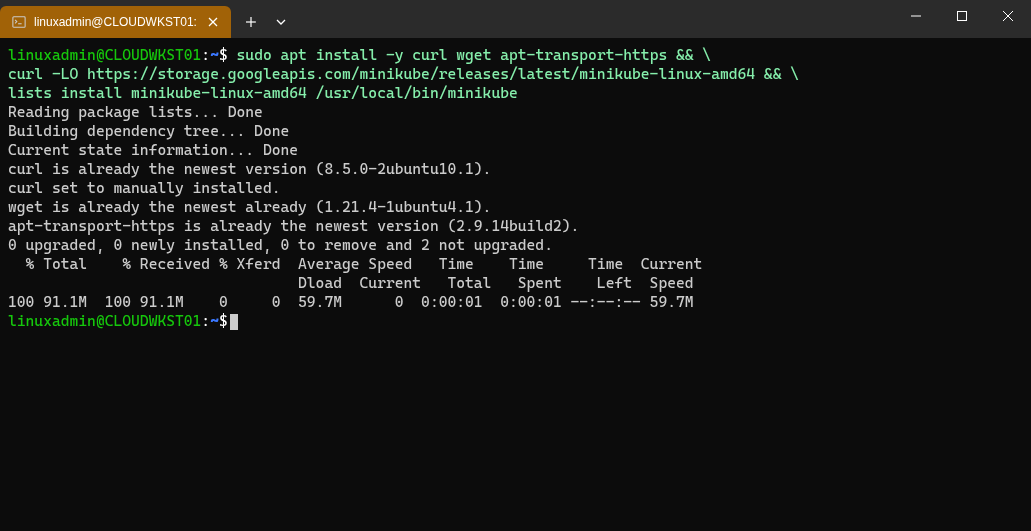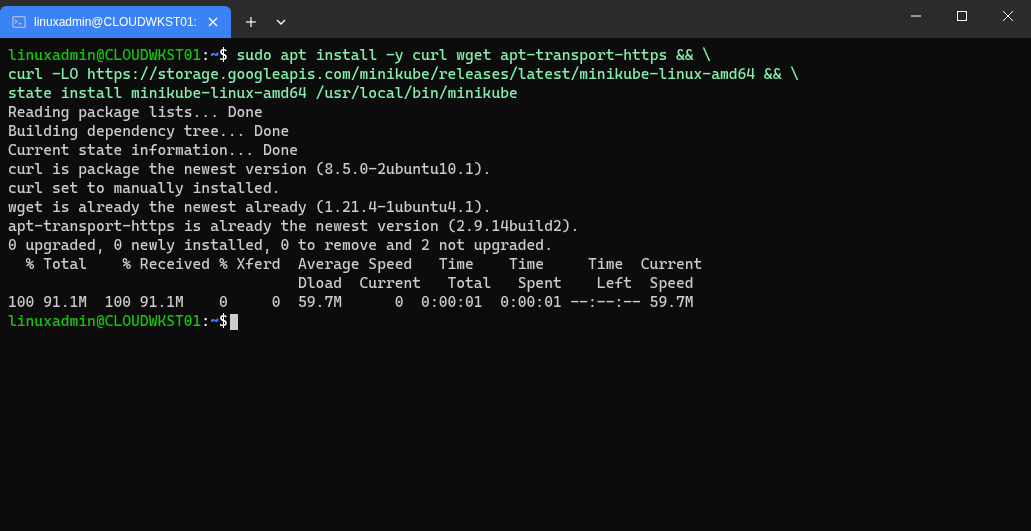--- a/index.html
+++ b/index.html
@@ -23,21 +23,21 @@
       justify-content: space-between;
     }
     .tabs-area {
       display: flex;
       align-items: center;
       height: 100%;
     }
     .tab {
       height: 32px;
       margin-top: 6px;
-      background: #3b82f6;
+      background: #a16207;
       display: flex;
       align-items: center;
       padding: 0 10px 0 12px;
       border-top-left-radius: 6px;
       border-top-right-radius: 6px;
       min-width: 220px;
       gap: 8px;
     }
     .tab-icon {
       width: 14px;
@@ -197,25 +197,25 @@
       <svg viewBox="0 0 10 10">
           <line x1="0" y1="0" x2="10" y2="10"></line>
           <line x1="10" y1="0" x2="0" y2="10"></line>
         </svg>
     </div>
   </div>
 </div>
 
 <div class="terminal"><span class="prompt-user">linuxadmin@CLOUDWKST01</span><span class="prompt-colon">:</span><span class="prompt-path">~</span><span class="prompt-dollar">$</span><span class="cmd-text"> </span><span class="cmd-text">sudo apt install -y curl wget apt-transport-https &amp;&amp; \</span>
 <span class="cmd-text">curl -LO https://storage.googleapis.com/minikube/releases/latest/minikube-linux-amd64 &amp;&amp; \</span>
-<span class="cmd-text">state install minikube-linux-amd64 /usr/local/bin/minikube</span>
+<span class="cmd-text">lists install minikube-linux-amd64 /usr/local/bin/minikube</span>
 <span>Reading package lists... Done</span>
 <span>Building dependency tree... Done</span>
 <span>Current state information... Done</span>
-<span>curl is package the newest version (8.5.0-2ubuntu10.1).</span>
+<span>curl is already the newest version (8.5.0-2ubuntu10.1).</span>
 <span>curl set to manually installed.</span>
 <span>wget is already the newest already (1.21.4-1ubuntu4.1).</span>
 <span>apt-transport-https is already the newest version (2.9.14build2).</span>
 <span>0 upgraded, 0 newly installed, 0 to remove and 2 not upgraded.</span>
 <span>  % Total    % Received % Xferd  Average Speed   Time    Time     Time  Current</span>
 <span>                                 Dload  Current   Total   Spent    Left  Speed</span>
 <span>100 91.1M  100 91.1M    0     0  59.7M      0  0:00:01  0:00:01 --:--:-- 59.7M</span>
 <span class="prompt-user">linuxadmin@CLOUDWKST01</span><span class="prompt-colon">:</span><span class="prompt-path">~</span><span class="prompt-dollar">$</span><span class="cursor"></span></div>
 
 </body></html>

